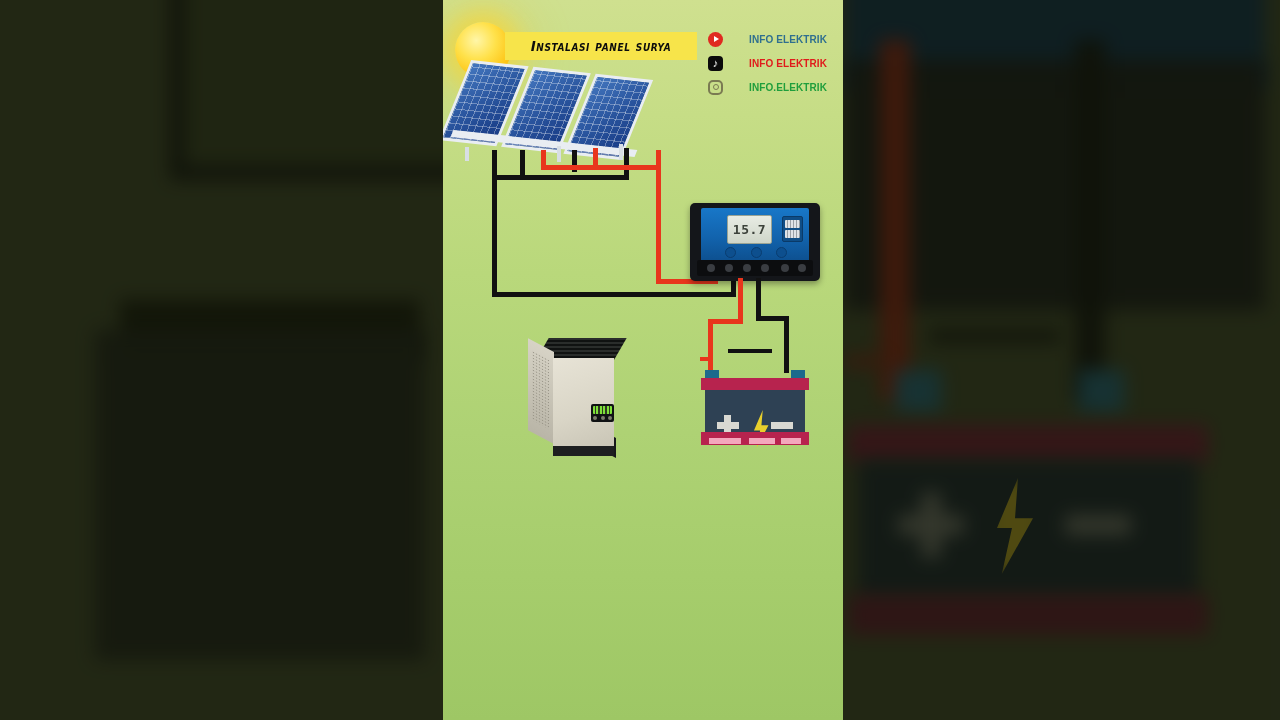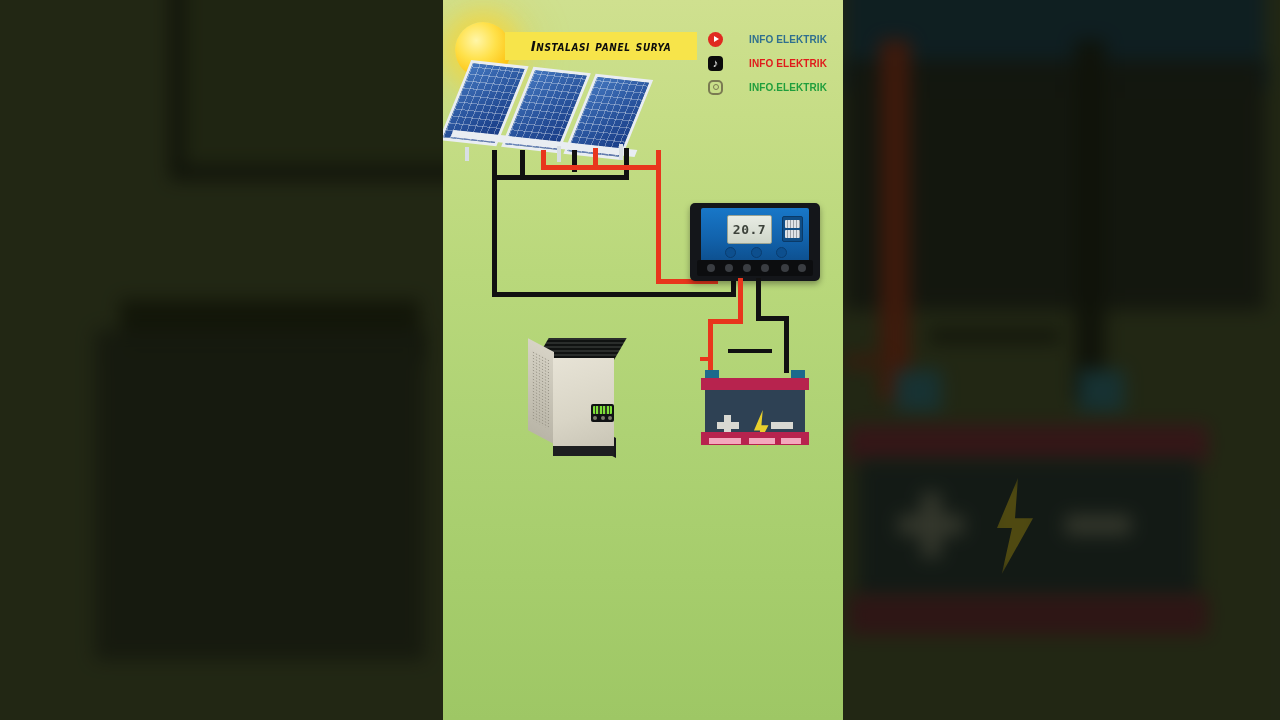--- a/index.html
+++ b/index.html
@@ -322,21 +322,21 @@
 
       <div class="w wr" style="left:213px;top:150px; width:5px; height:133px;"></div>
       <div class="w wr" style="left:213px;top:279px; width:62px; height:5px;"></div>
       <div class="w wr" style="left:270px;top:270px; width:5px; height:14px;"></div>
     </div>
 
     <div class="ctrl">
       <div class="ctrl-shell"></div>
       <div class="ctrl-face">
         <div class="ctrl-lcd">
-          <span>20.7</span>
+          <span>15.7</span>
         </div>
         <div class="ctrl-usb">
           <div class="usb-slot"></div>
           <div class="usb-slot"></div>
         </div>
         <div class="ctrl-btns">
           <div class="ctrl-btn"></div>
           <div class="ctrl-btn"></div>
           <div class="ctrl-btn"></div>
         </div>

